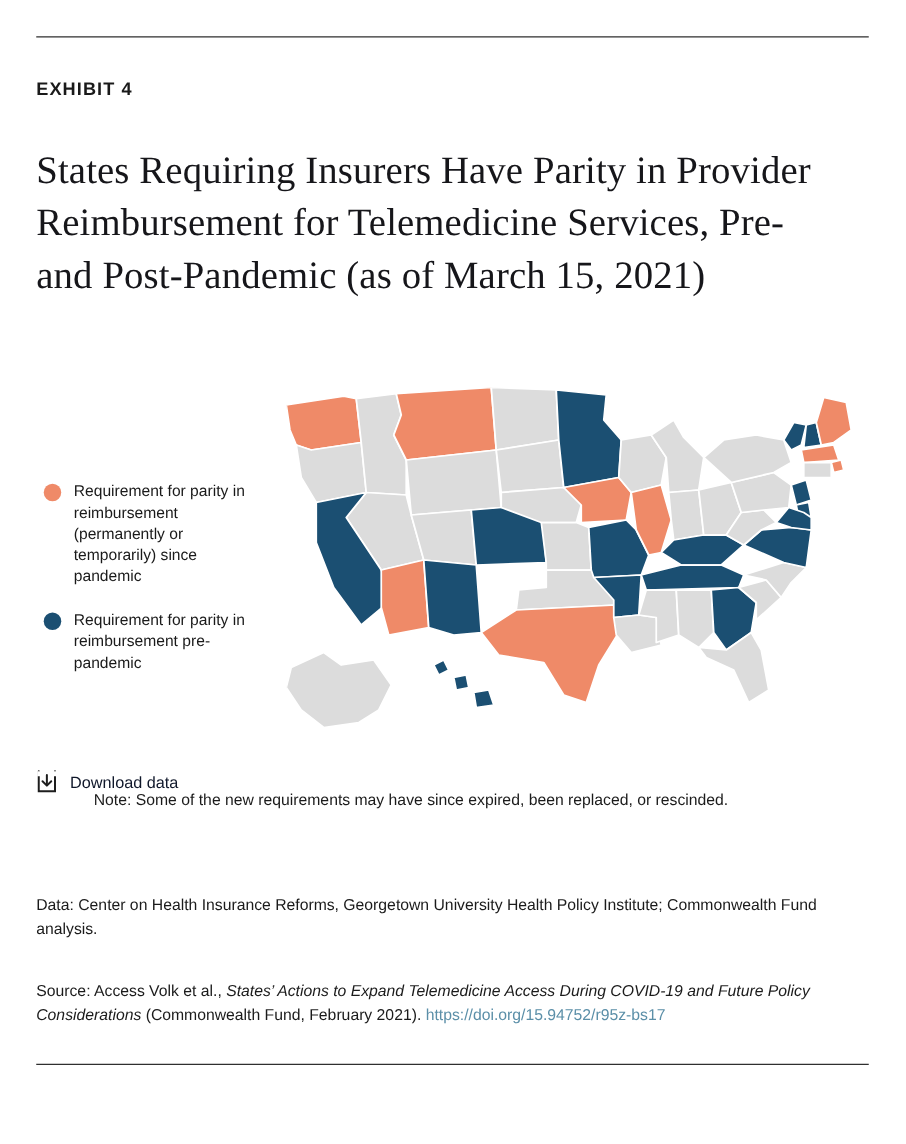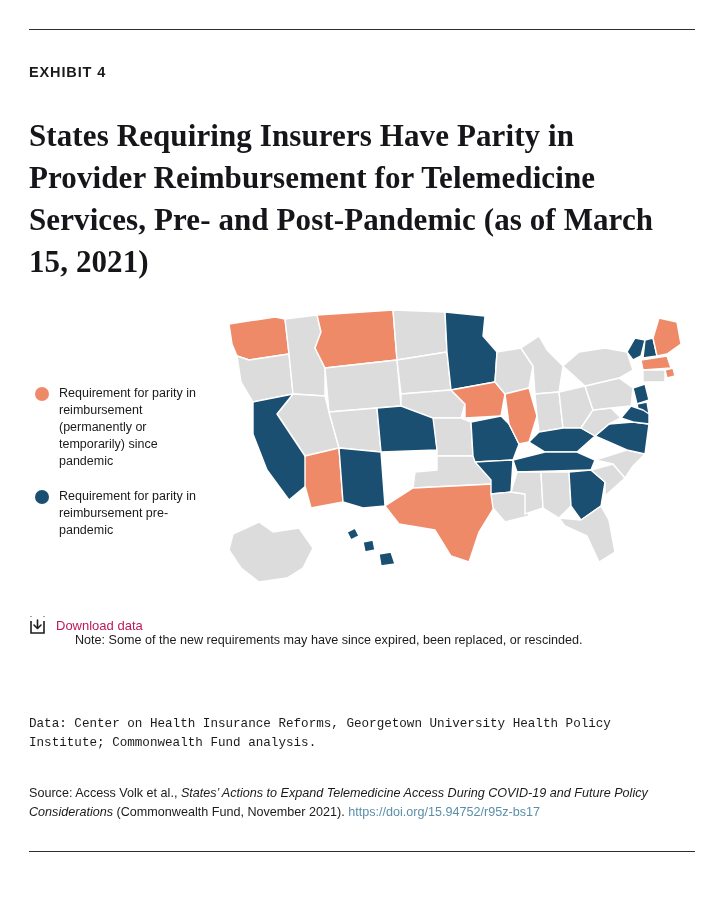--- a/index.html
+++ b/index.html
@@ -41,21 +41,21 @@
   }
 
   .title {
     position: absolute;
     left: 29px;
     top: 115px;
     width: 640px;
     font-family: "Liberation Serif", serif;
     font-size: 31px;
     line-height: 42px;
-    font-weight: bold;
+    font-weight: normal;
     color: #16161a;
     letter-spacing: 0.1px;
   }
 
   .chart-area {
     position: absolute;
     left: 29px;
     top: 310px;
     width: 666px;
     height: 295px;
@@ -107,33 +107,33 @@
     align-items: center;
   }
   .download-icon {
     width: 17px;
     height: 19px;
     margin-right: 10px;
     display: block;
   }
   .download-label {
     font-size: 13px;
-    color: #be185d;
+    color: #0f172a;
   }
 
   .note, .data, .source {
     position: absolute;
     left: 29px;
     width: 664px;
     font-size: 12.6px;
     line-height: 19px;
     color: #1b1b1b;
   }
   .note { top: 631px; margin-left: 46px; }
-  .data { top: 715px; font-family: Liberation Mono, monospace; }
+  .data { top: 715px; }
   .source { top: 784px; }
   .source em { font-style: italic; }
   .source a {
     color: #5b8fa8;
     text-decoration: none;
   }
 </style>
 </head>
 <body>
 
@@ -275,17 +275,17 @@
       <path d="M8.5 4 L8.5 12" fill="none" stroke="#1d1d1d" stroke-width="1.6" stroke-linecap="round"></path>
       <path d="M5 9 L8.5 12.5 L12 9" fill="none" stroke="#1d1d1d" stroke-width="1.6" stroke-linecap="round" stroke-linejoin="round"></path>
     </svg>
     <span class="download-label">Download data</span>
   </div>
 
   <div class="note">Note: Some of the new requirements may have since expired, been replaced, or rescinded.</div>
 
   <div class="data">Data: Center on Health Insurance Reforms, Georgetown University Health Policy Institute; Commonwealth Fund analysis.</div>
 
-  <div class="source"><span>Source: Access Volk et al., </span><em>States’ Actions to Expand Telemedicine Access During COVID-19 and Future Policy Considerations</em><span> (Commonwealth Fund, November 2021). </span><a href="#">https://doi.org/15.94752/r95z-bs17</a></div>
+  <div class="source"><span>Source: Access Volk et al., </span><em>States’ Actions to Expand Telemedicine Access During COVID-19 and Future Policy Considerations</em><span> (Commonwealth Fund, February 2021). </span><a href="#">https://doi.org/15.94752/r95z-bs17</a></div>
 
   <div class="rule bottom"></div>
 
 </div>
 
 </body></html>

